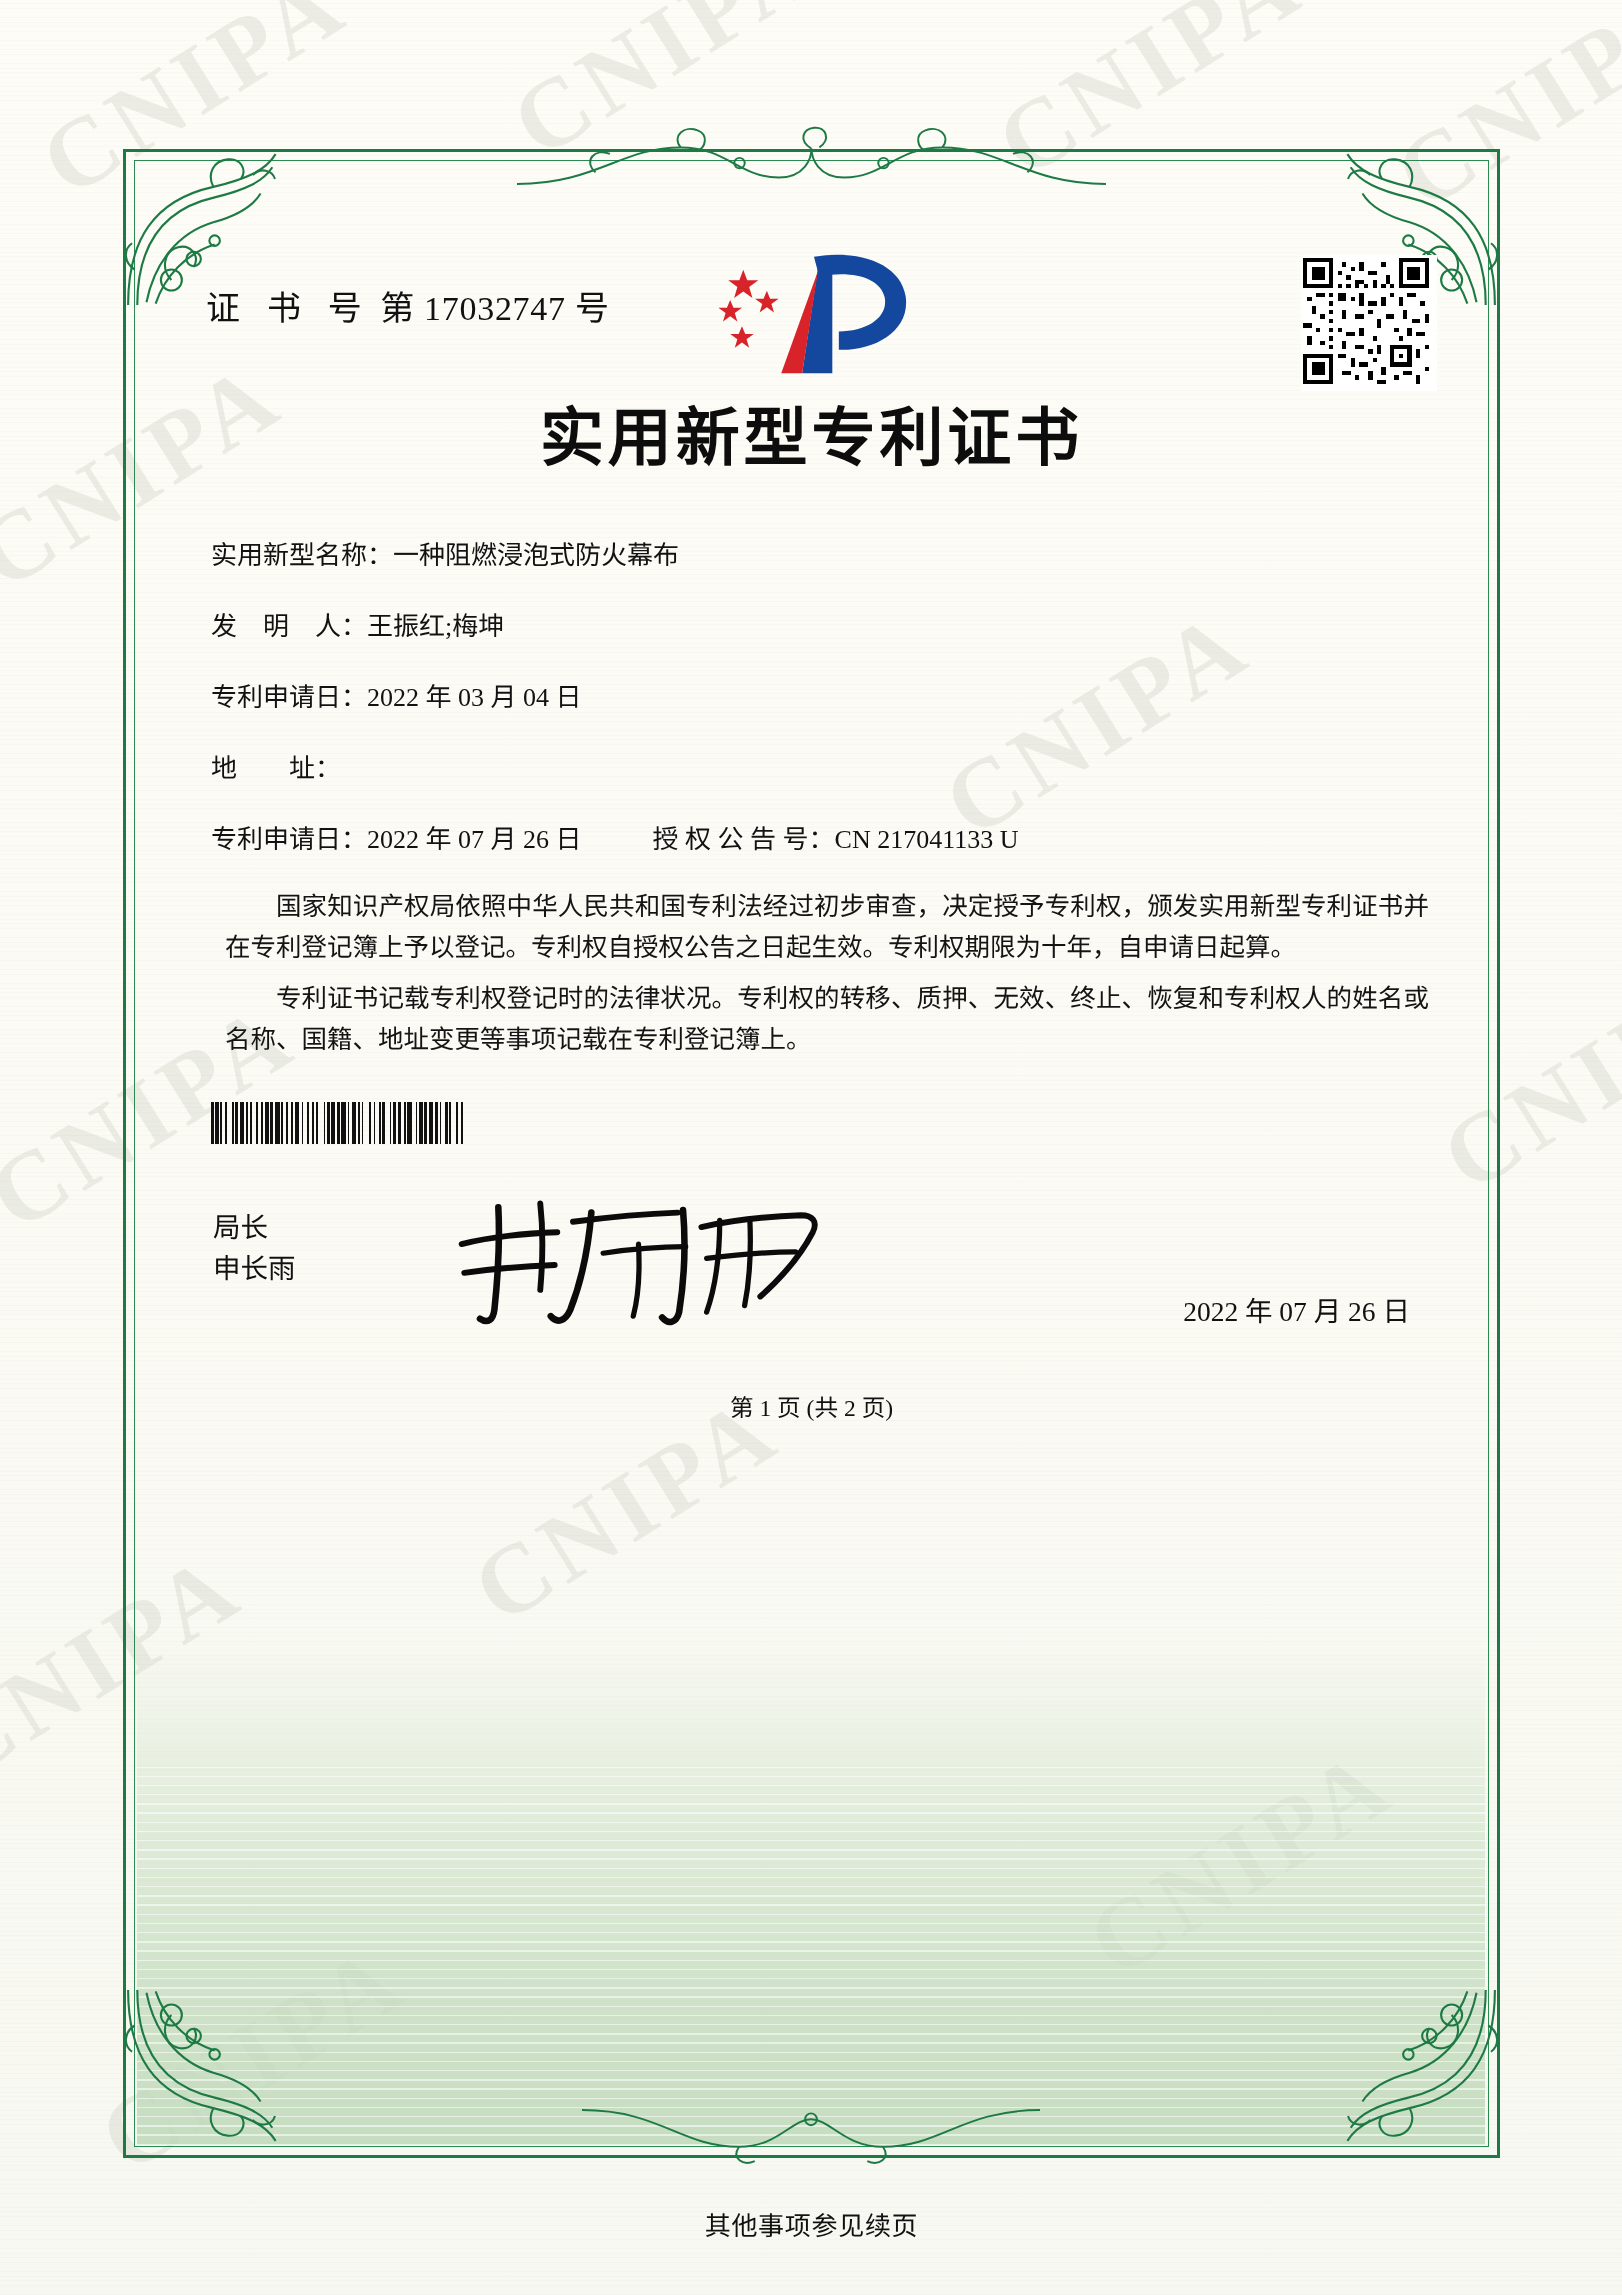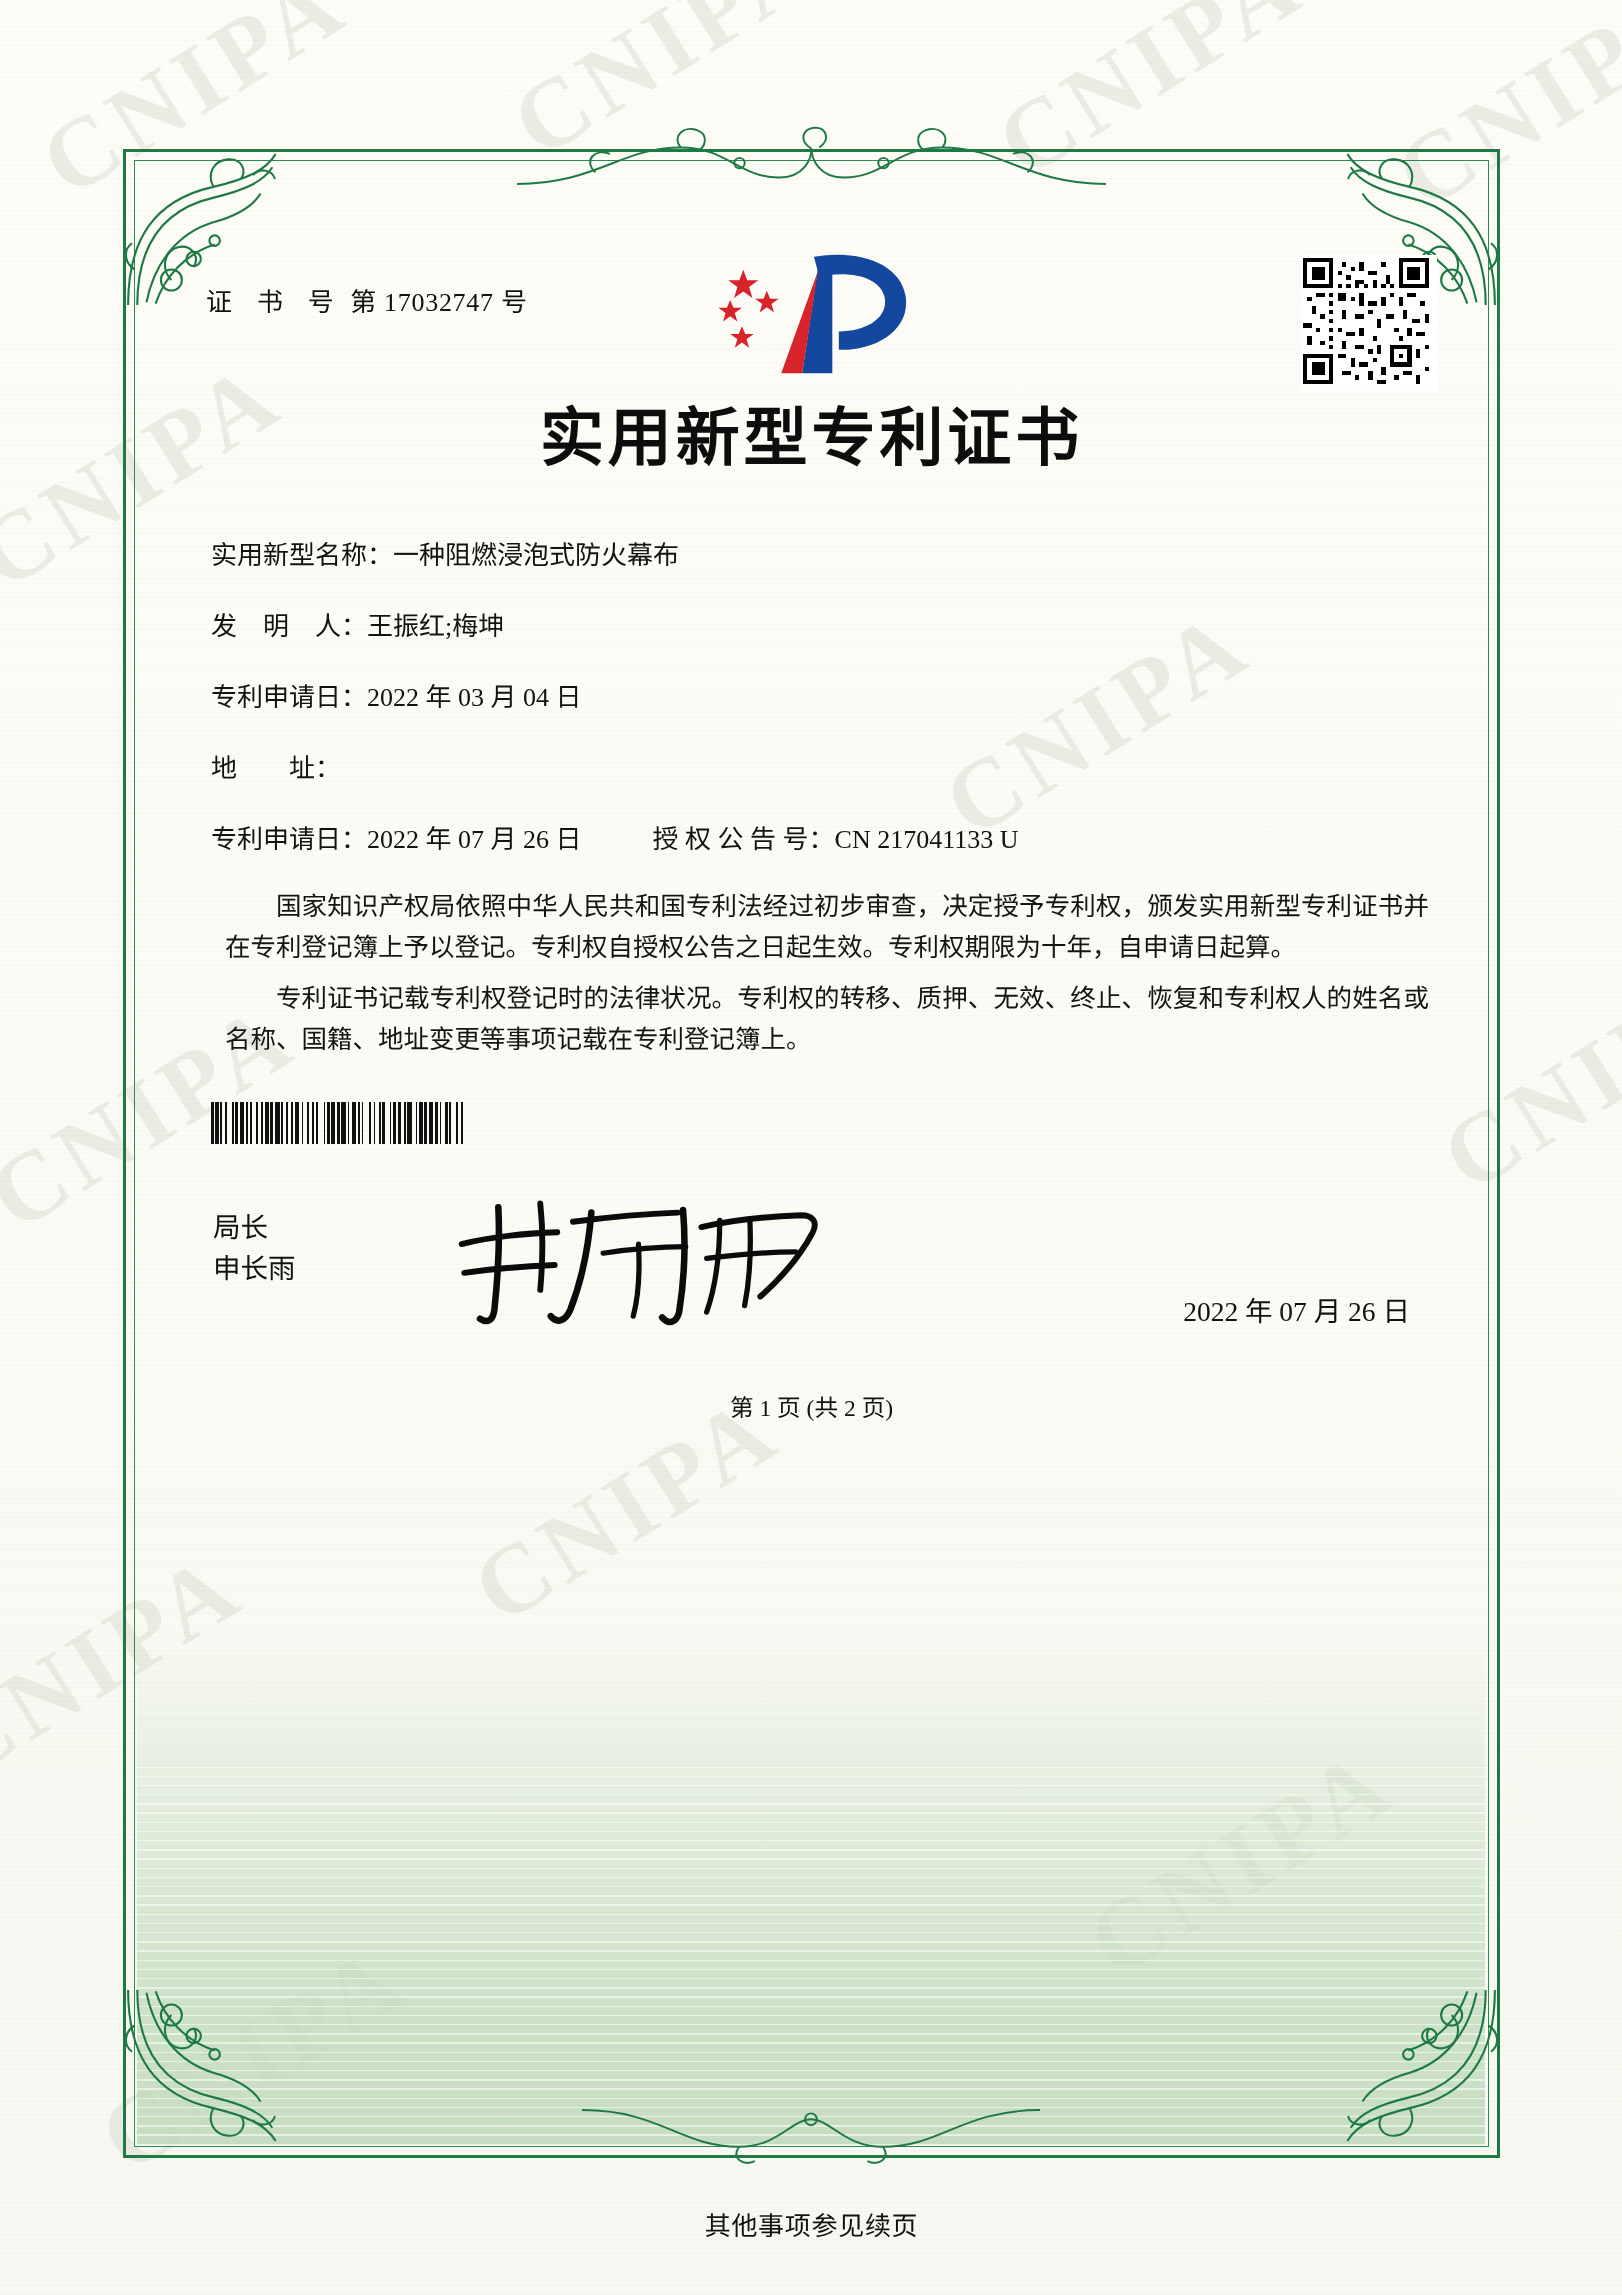--- a/index.html
+++ b/index.html
@@ -123,21 +123,21 @@
     left: 134px;
     top: 160px;
     width: 1355px;
     height: 1987px;
   }
 
   .cert-no {
     position: absolute;
     left: 72px;
     top: 121px;
-    font-size: 26px;
+    font-size: 34px;
     color: #111;
     letter-spacing: 0.7px;
   }
   .cert-no .sp { letter-spacing: 9.2px; }
 
   .qr {
     position: absolute;
     right: 52px;
     top: 95px;
     width: 131px;

